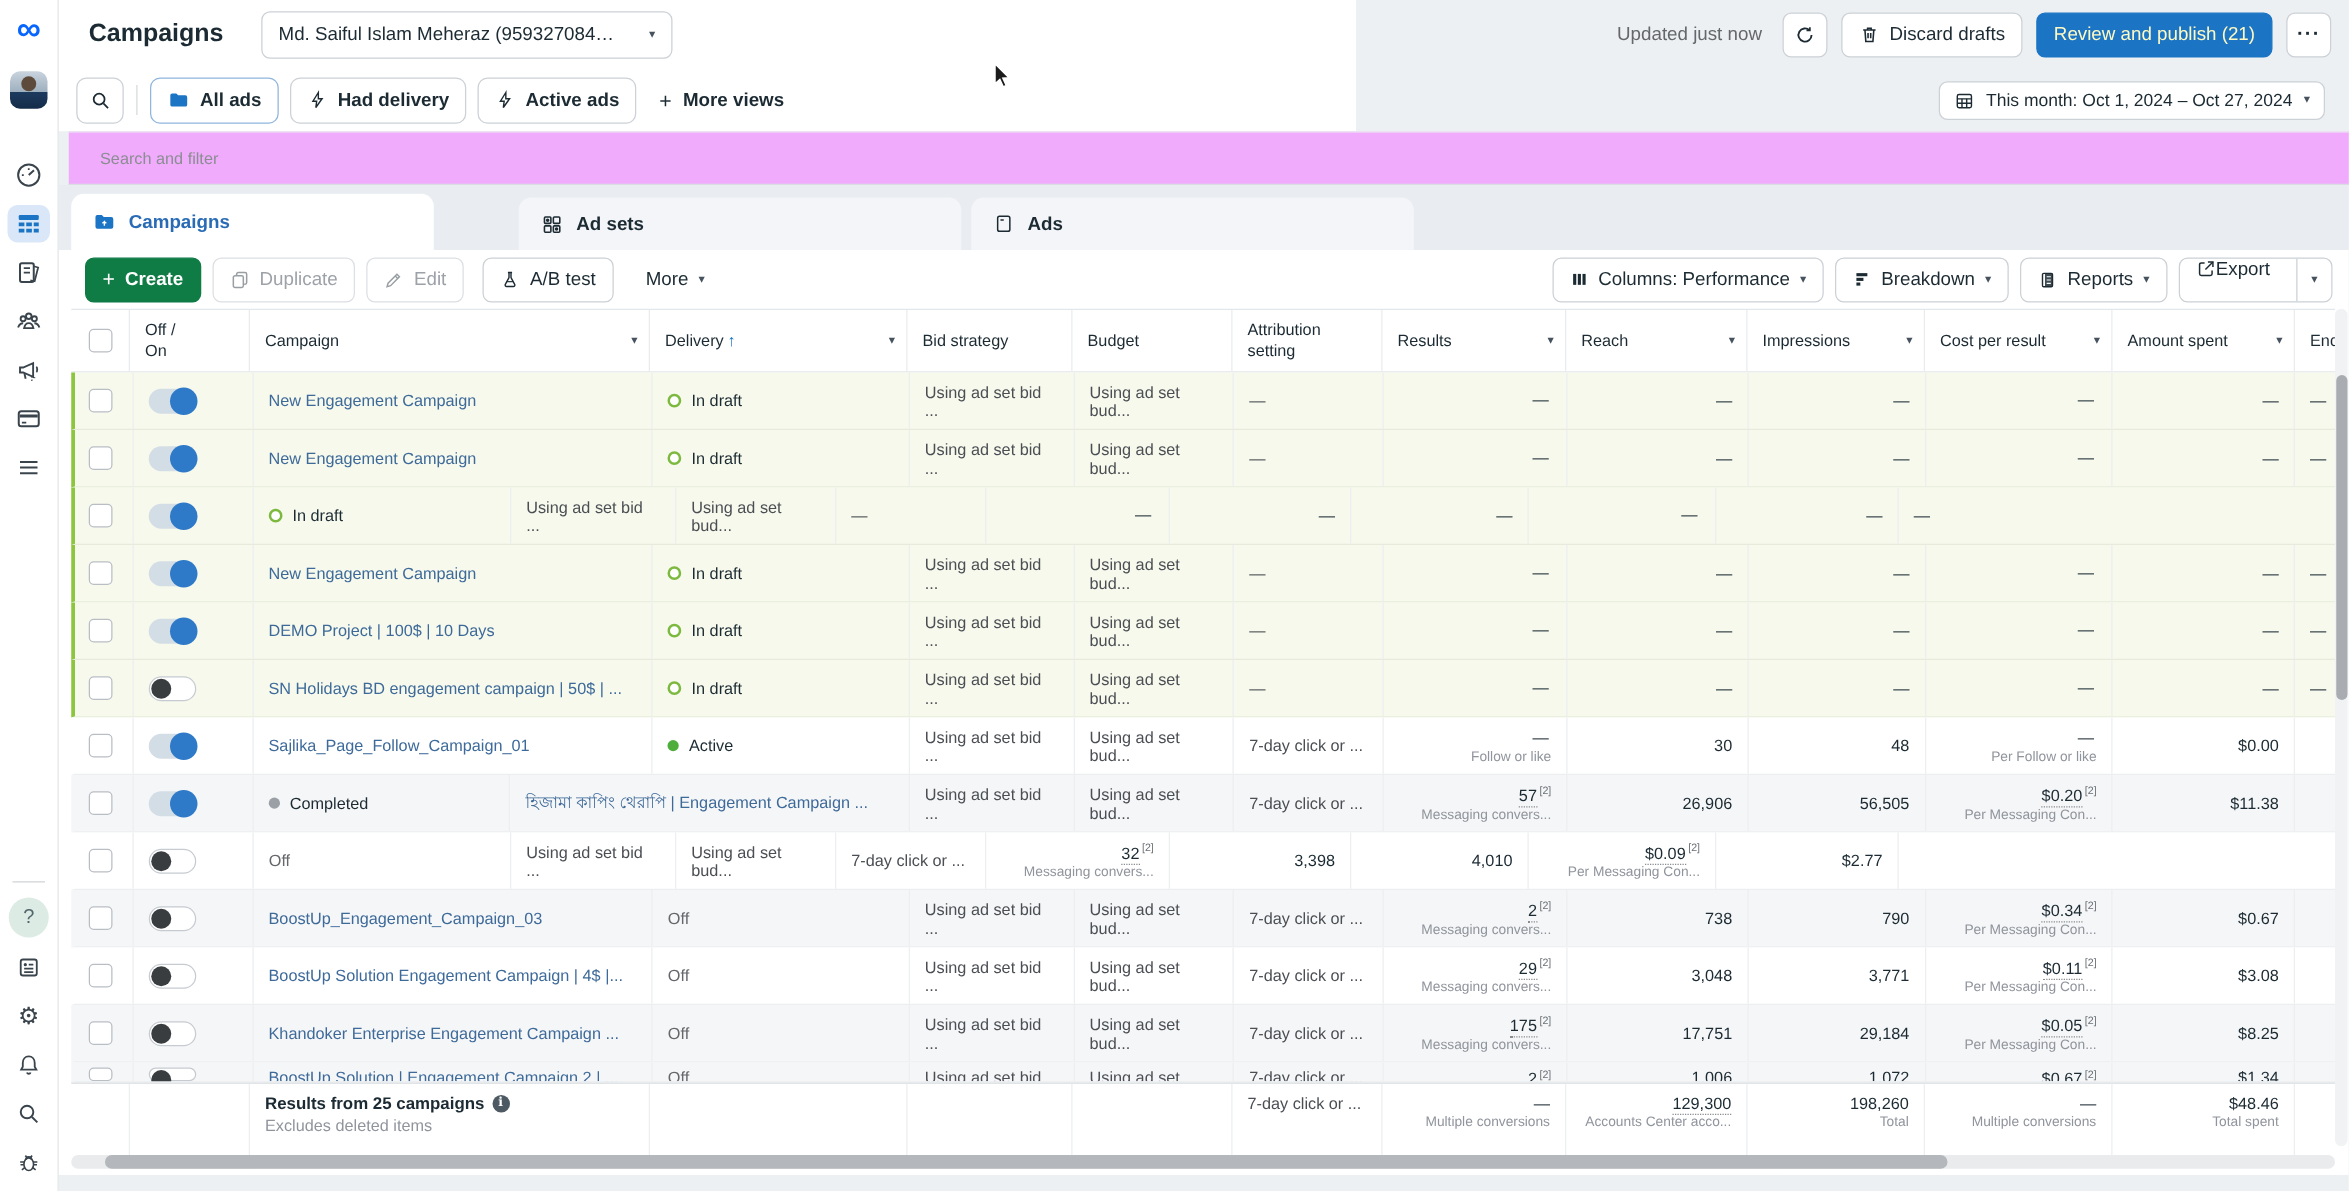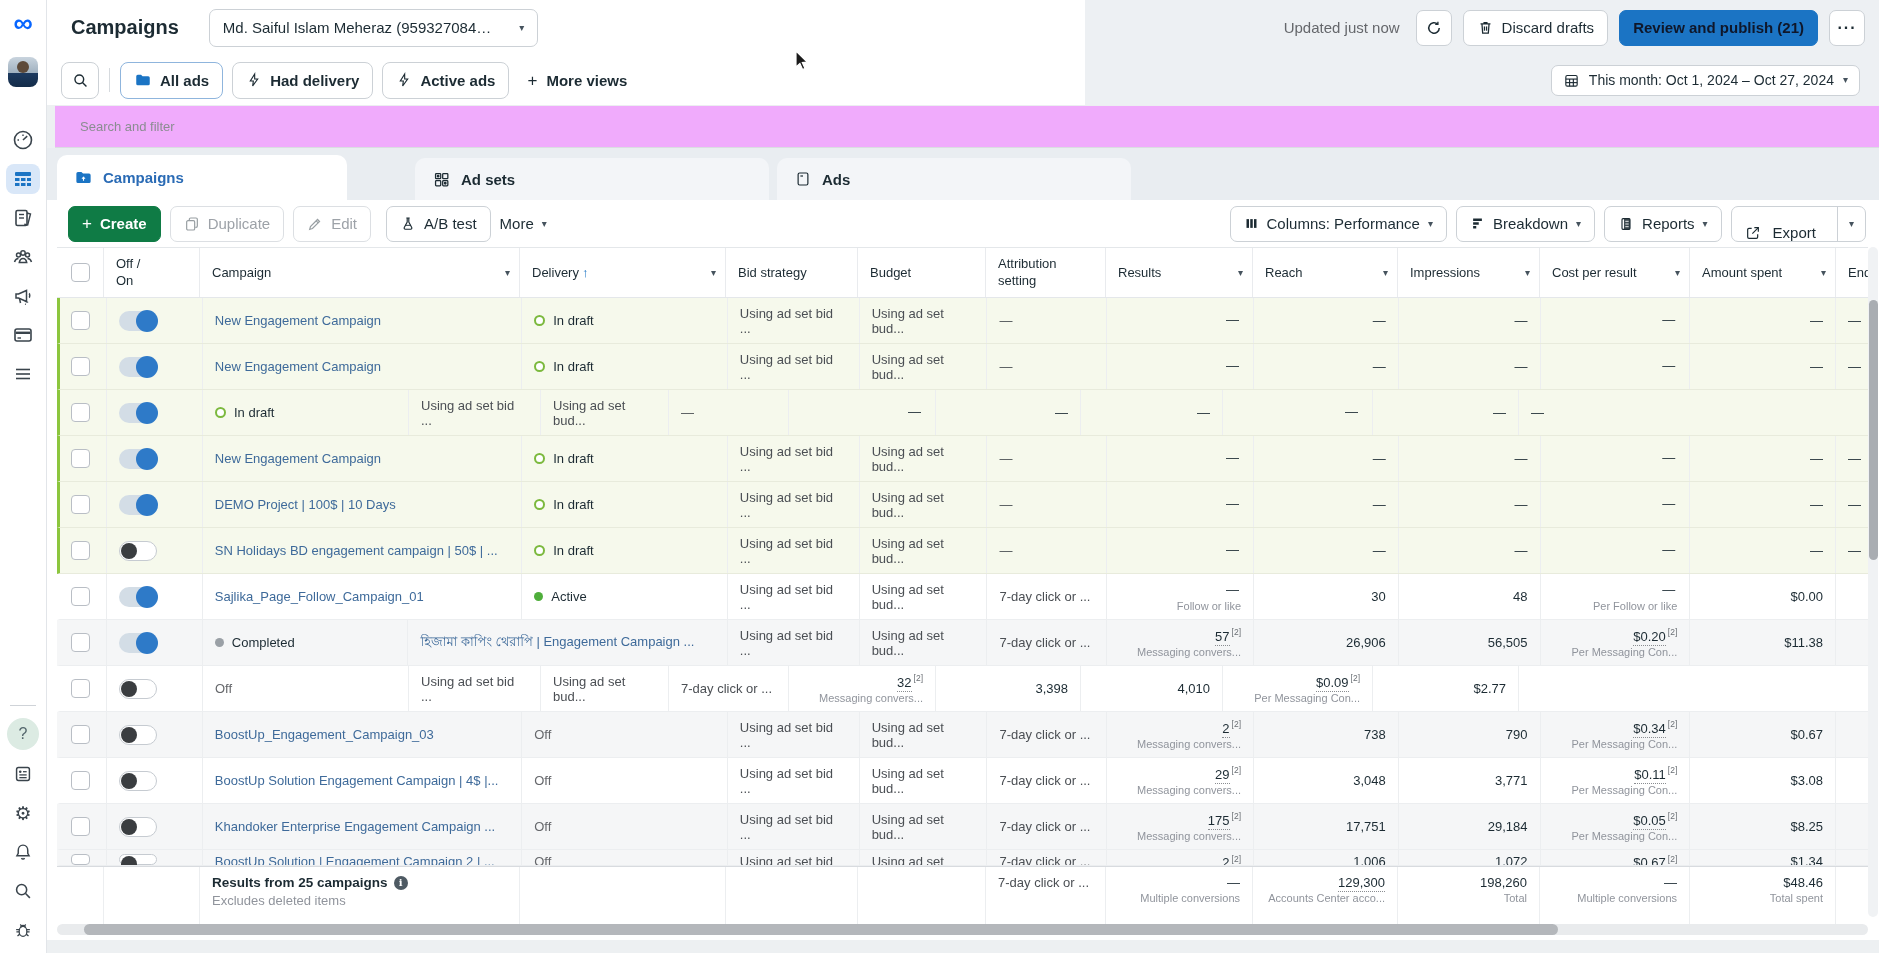--- a/index.html
+++ b/index.html
@@ -22,21 +22,21 @@
 .white-top{position:absolute;left:0;top:0;width:1038px;height:105px;background:#fff}
 .gray-top{position:absolute;left:1038px;top:0;width:794px;height:105px;background:#edf0f3}
 .topbar{position:absolute;left:0;top:0;width:100%;height:55px;display:flex;align-items:center}
 .page-title{font-size:20px;font-weight:700;margin-left:24px}
 .account-pill{margin-left:30px;height:38px;border:1px solid #ccd1d6;border-radius:7px;background:#fff;display:flex;align-items:center;padding:0 13px;gap:28px;font-size:15px;cursor:default}
 .caret{font-size:10px;color:#46535e;line-height:1}
 .topbar-right{margin-left:auto;margin-right:14px;display:flex;align-items:center;gap:11px}
 .updated{color:#65676b;font-size:15px;margin-right:5px}
 .btn{height:36px;border:1px solid #ccd1d6;border-radius:7px;background:#fff;display:inline-flex;align-items:center;justify-content:center;gap:8px;font-size:15px;padding:0 13px;color:#1c2b33;white-space:nowrap}
 .btn.icon-only{width:36px;padding:0}
-.btn.primary{background:#1b74c4;border-color:#1b74c4;color:#0f172a;font-weight:700}
+.btn.primary{background:#1b74c4;border-color:#1b74c4;color:#fef9c3;font-weight:400}
 .dots{font-size:16px;font-weight:700;letter-spacing:1px;color:#1c2b33}
 
 .filters{position:absolute;left:0;top:55px;width:100%;height:50px;display:flex;align-items:center}
 .sq-btn{width:38px;height:37px;border:1px solid #ccd1d6;border-radius:8px;background:#fff;display:flex;align-items:center;justify-content:center;margin-left:14px}
 .vdiv{width:1px;height:24px;background:#d6dade;margin:0 10px}
 .pill{height:37px;border:1px solid #ccd1d6;border-radius:8px;background:#fff;display:inline-flex;align-items:center;gap:8px;padding:0 13px;font-size:15px;font-weight:600;margin-right:9px}
 .pill.selected{border-color:#8fb5dd}
 .moreviews{display:flex;align-items:center;gap:9px;font-size:15px;font-weight:600;margin-left:9px}
 .plus{font-size:17px;font-weight:400;line-height:1}
 .date-pill{margin-left:auto;margin-right:19px;height:31px;border:1px solid #ccd1d6;border-radius:7px;background:#fff;display:inline-flex;align-items:center;gap:9px;padding:0 11px;font-size:14px}
@@ -52,24 +52,24 @@
 .tab.adsets{margin-left:68px}
 .tab.ads{margin-left:8px}
 
 .card{position:absolute;left:0;top:200px;width:100%;height:740px;background:#fff}
 .toolbar{height:47px;display:flex;align-items:center;padding-left:21px}
 .btn.create{background:#0f7b45;border-color:#0f7b45;color:#fff;font-weight:600;margin-right:9px}
 .btn.tb{margin-right:9px}
 .btn .bicon{display:flex}
 .btn.disabled{color:#9da2a8;border-color:#dcdfe3}
 .btn.disabled svg{opacity:.45}
-.more-btn{display:flex;gap:8px;margin-left:0;font-size:15px;align-items:center}
+.more-btn{display:flex;gap:8px;margin-left:17px;font-size:15px;align-items:center}
 .toolbar-right{margin-left:auto;margin-right:13px;display:flex;gap:9px}
 .export-split{padding:0}
-.export-main{display:flex;align-items:flex-end;gap:12px;padding:0 13px;height:100%}
+.export-main{display:flex;align-items:flex-start;gap:0;padding:0 13px;height:100%}
 .export-caret{border-left:1px solid #ccd1d6;height:100%;display:flex;align-items:center;padding:0 11px}
 
 .table{margin-left:10px;width:1811px}
 .w-check{width:47px}.w-toggle{width:96px}.w-campaign{width:320px}.w-delivery{width:206px}.w-bid{width:132px}.w-budget{width:128px}.w-attr{width:120px}.w-results{width:147px}.w-reach{width:145px}.w-impr{width:142px}.w-cost{width:150px}.w-spent{width:146px}.w-ends{width:32px}
 .thead{height:51px;display:flex;border-top:1px solid #e4e7ea;border-bottom:1px solid #e4e7ea;color:#1c2b33}
 .hc{display:flex;align-items:center;padding:0 9px 0 12px;border-right:1px solid #e9ebee;overflow:hidden;white-space:nowrap}
 .hc:last-child{border-right:0}
 .hc .hcaret{margin-left:auto}
 .two-line{width:44px;line-height:1.3;white-space:normal}
 .attr-wrap{width:84px;line-height:1.3;white-space:normal}

